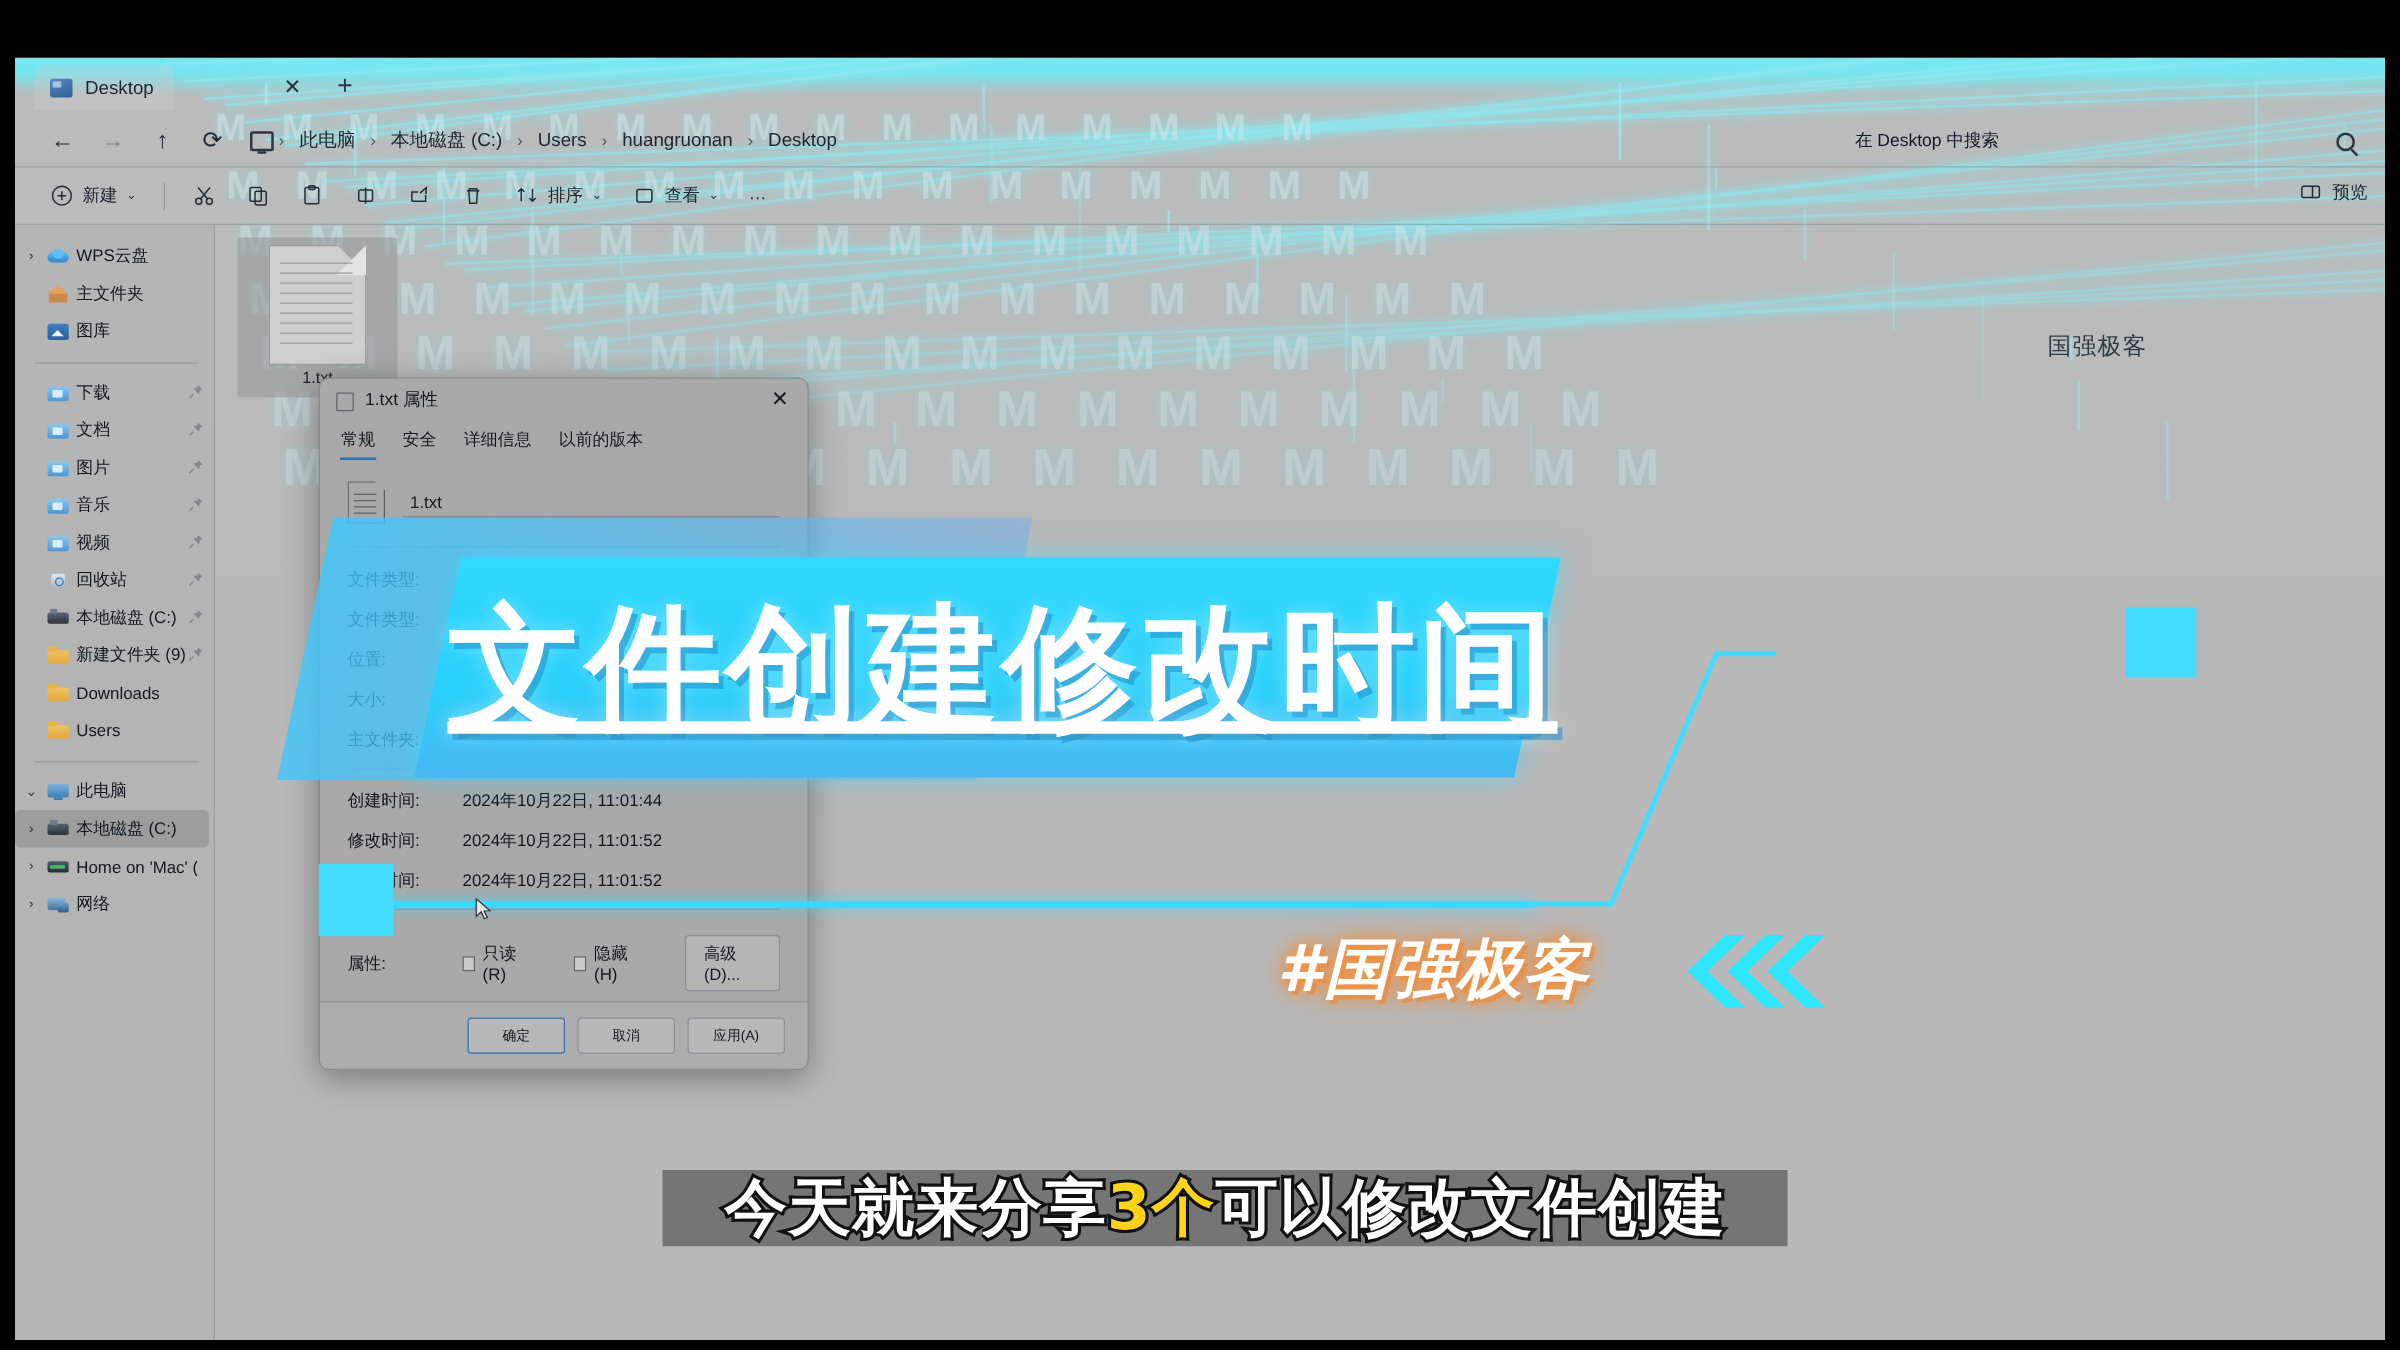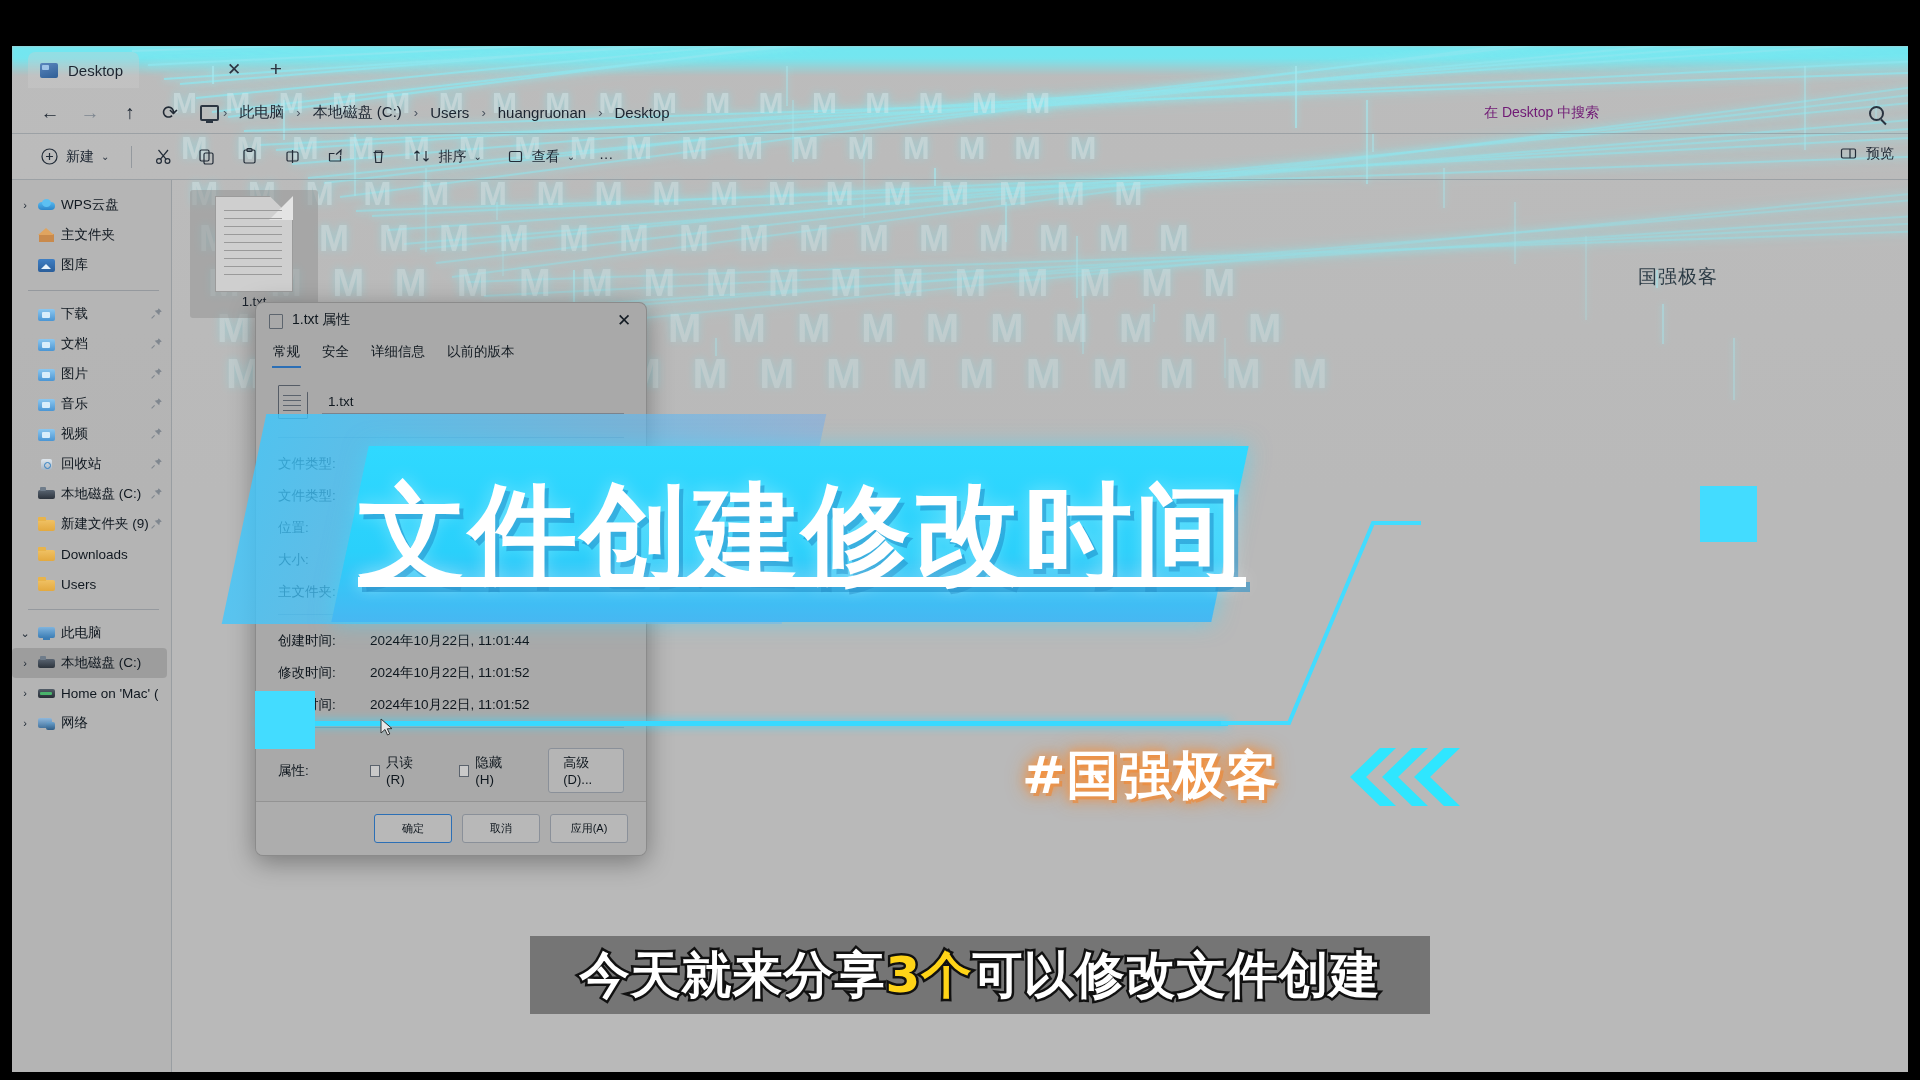--- a/index.html
+++ b/index.html
@@ -105,21 +105,21 @@
   .navbtn.dim { color:#7c858f; }
   .crumbs { display:flex; align-items:center; margin-left:10px; gap:2px; }
   .crumb { font-size:15px; color:#1b2430; padding: 4px 8px; border-radius:4px; white-space:nowrap;}
   .sep { font-size:13px; color:#4a5460; padding: 0 2px; }
   .pc-ico { width:19px; height:16px; border:2px solid #2c3642; border-radius:2px; position:relative; }
   .pc-ico:after{content:"";position:absolute;left:4px;top:14px;width:7px;height:2px;background:#2c3642;}
   .searchbox {
     position:absolute; right: 26px; top: 6px; width: 420px; height: 30px;
     display:flex; align-items:center; padding: 0 10px;
   }
-  .search-placeholder { font-size:14px; color:#701a75; }
+  .search-placeholder { font-size:14px; color:#0f172a; }
   .search-ico { margin-left:auto; width:15px; height:15px; border:2px solid #2a3440;
                 border-radius:50%; position:relative; }
   .search-ico:after{content:"";position:absolute;right:-5px;bottom:-4px;width:7px;height:2px;
                     background:#2a3440;transform:rotate(45deg);}
 
   
   .cmdbar {
     position:relative; height: 46px; z-index:10; display:flex; align-items:center;
     padding-left: 18px; gap: 4px;
     border-bottom: 1px solid rgba(120,130,140,.45);
@@ -313,36 +313,36 @@
     left: 246px; top: 675px; width: 970px; height: 5px;
     background:#38d9ff; box-shadow: 0 0 10px #38d9ff;
   }
   #cyan-elbow { left: 1209px; top: 455px; width: 200px; height: 225px; }
   #sq-left { left: 243px; top: 645px; width: 60px; height: 58px; background:#43dcff; }
   #sq-right { left: 1688px; top: 440px; width: 57px; height: 56px; background:#43dcff; }
 
   #hashtag {
     left: 1010px; top: 695px;
     font-family: "DejaVu Sans", "Liberation Sans", sans-serif;
-    font-weight: 900; 
+    font-weight: 900; font-style: italic;
     font-size: 52px; letter-spacing: 1px;
     color:#ffffff;
     text-shadow: 0 0 10px #f59a4a, 0 0 20px #f07a1f, 3px 3px 0 rgba(240,130,40,.55);
     white-space:nowrap;
   }
   #chevrons { left: 1330px; top: 700px; width: 120px; height: 62px; }
 
   #watermark {
     left: 1615px; top: 218px; font-size: 19px; color:#122430; opacity:.85;
     font-weight: 500; letter-spacing:1px;margin-left:11px;
   }
 
   
   #subtitle-box {
-    position:absolute; left: 518px; top: 890px; width: 900px; height: 78px;
+    position:absolute; left: 518px; top: 890px; width: 900px; height: 61px;
     background: rgba(90,90,90,.72); z-index: 45;
     display:flex; align-items:center; justify-content:center;
   }
   #subtitle-text {
     font-family: "DejaVu Sans", "Liberation Sans", sans-serif;
     font-size: 50px; font-weight: 700; color:#ffffff;
     -webkit-text-stroke: 5px #111;
     paint-order: stroke fill;
     white-space: nowrap; letter-spacing: 1px;
   }

